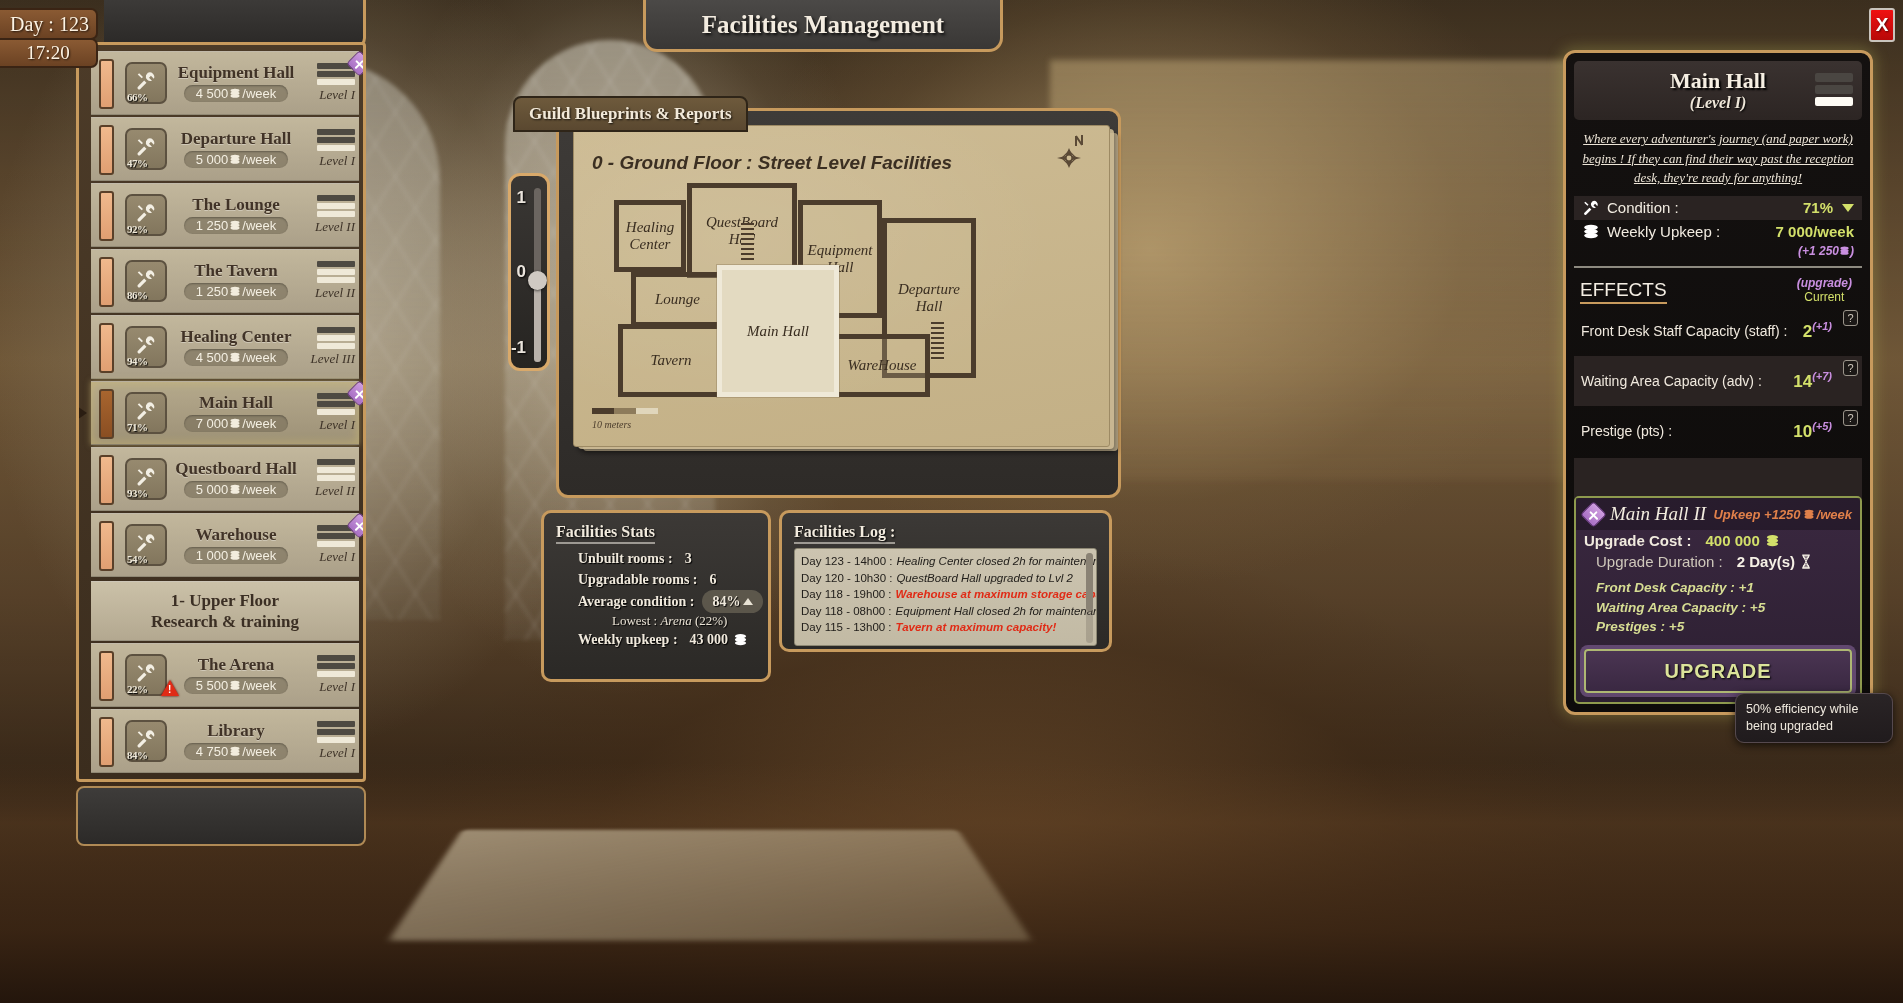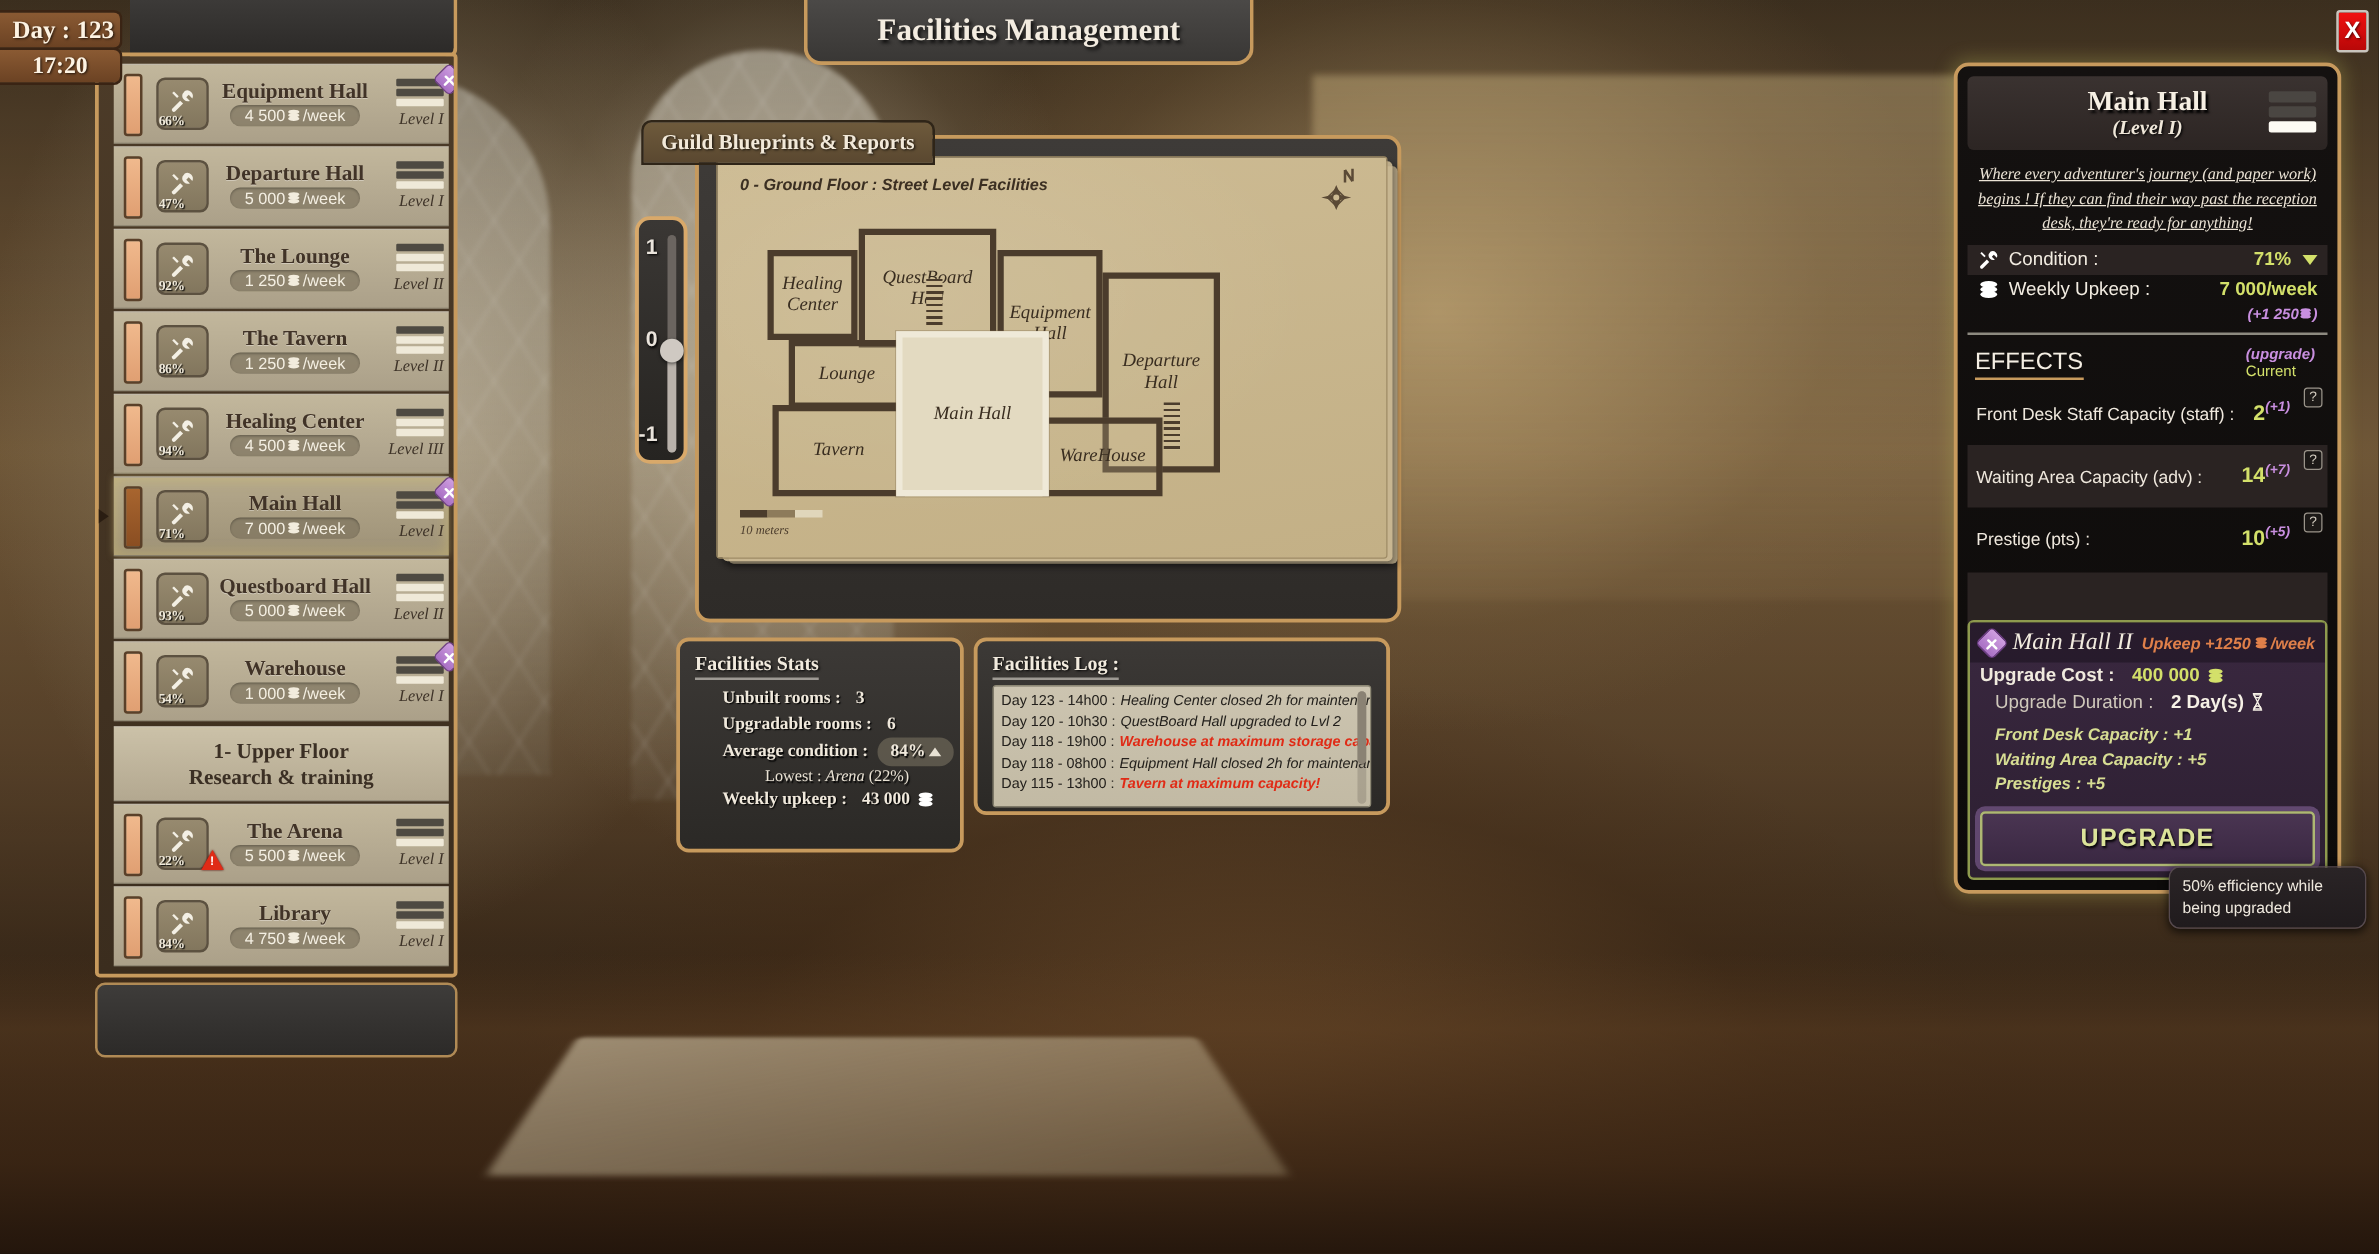--- a/index.html
+++ b/index.html
@@ -65,21 +65,21 @@
   }
 
   
   #day-badge, #time-badge {
     position:absolute; left:0;
     background: linear-gradient(180deg,#8a5a33,#6b4223);
     border: 2px solid #3a2414;
     border-left: none;
     color: #fdf3e3;
     font-family: "Liberation Serif", serif;
-    font-weight: bold;
+    font-weight: normal;
     display:flex; align-items:center;
     text-shadow: 1px 1px 2px rgba(0,0,0,.7);
   }
   #day-badge {
     top: 8px; width: 98px; height: 32px;
     font-size: 20px; padding-left: 10px;
     border-radius: 0 7px 7px 0;
     z-index: 6;
   }
   #time-badge {
@@ -239,23 +239,23 @@
   #map-paper {
     position:absolute; left:14px; top:14px; width:537px; height:322px;
     background:
       radial-gradient(ellipse at 30% 35%, rgba(255,255,255,.10), rgba(0,0,0,0) 60%),
       linear-gradient(170deg,#cdbb93,#c3b086);
     border:1px solid #9d8a64;
     border-radius:3px;
     overflow:hidden;
   }
   #map-title {
-    position:absolute; left:18px; top:14px;
+    position:absolute; left:18px; top:26px;
     font-family:"Liberation Sans",sans-serif; font-weight:bold; font-style:italic;
-    font-size:13px; color:#3b2f22;
+    font-size:19px; color:#3b2f22;
   }
   .room {
     position:absolute; border:5px solid #4b3c2c;
     background: rgba(205,187,147,0.25);
     font-family:"Liberation Serif",serif; font-style:italic; font-size:15px;
     color:#392d20; display:flex;align-items:center;justify-content:center;
     text-align:center; line-height:1.12;
   }
   .room.highlight {
     background:#e3dac1; border-color:#efe9d8; z-index:3;
@@ -397,21 +397,21 @@
   }
   .tri-down { display:inline-block; width:0;height:0;border-left:6px solid transparent;border-right:6px solid transparent;border-top:8px solid #d3e06a; vertical-align:1px; margin-left:2px;}
   #effects-hdr {
     display:flex; align-items:flex-end; justify-content:space-between;
     padding:8px 10px 2px 6px; border-top:2px solid #8d8a80; margin-top:6px;
   }
   #effects-hdr .ttl {
     font-family:"Liberation Sans",sans-serif; font-size:19px; color:#f4eee3;
     border-bottom:2px solid #c79a5d; padding-bottom:1px;
   }
-  #effects-hdr .right { text-align:left; }
+  #effects-hdr .right { text-align:center; }
   #effects-hdr .upg { font-family:"Liberation Sans",sans-serif; font-style:italic; font-size:12px; color:#c98fe0; font-weight:bold; }
   #effects-hdr .cur { font-family:"Liberation Sans",sans-serif; font-size:12px; color:#d3e06a; }
   .eff-row {
     position:relative; display:flex; align-items:center;
     padding:11px 30px 11px 7px; min-height:50px;
   }
   .eff-row.alt { background:#2a2322; }
   .eff-row .k { flex:1; font-family:"Liberation Sans",sans-serif; font-size:14px; color:#f0e9de; }
   .eff-row .v { font-family:"Liberation Sans",sans-serif; font-size:17px; color:#d3e06a; font-weight:bold; }
   .eff-row .d { font-family:"Liberation Sans",sans-serif; font-size:11px; color:#c98fe0; font-style:italic; font-weight:bold; vertical-align:super; }

